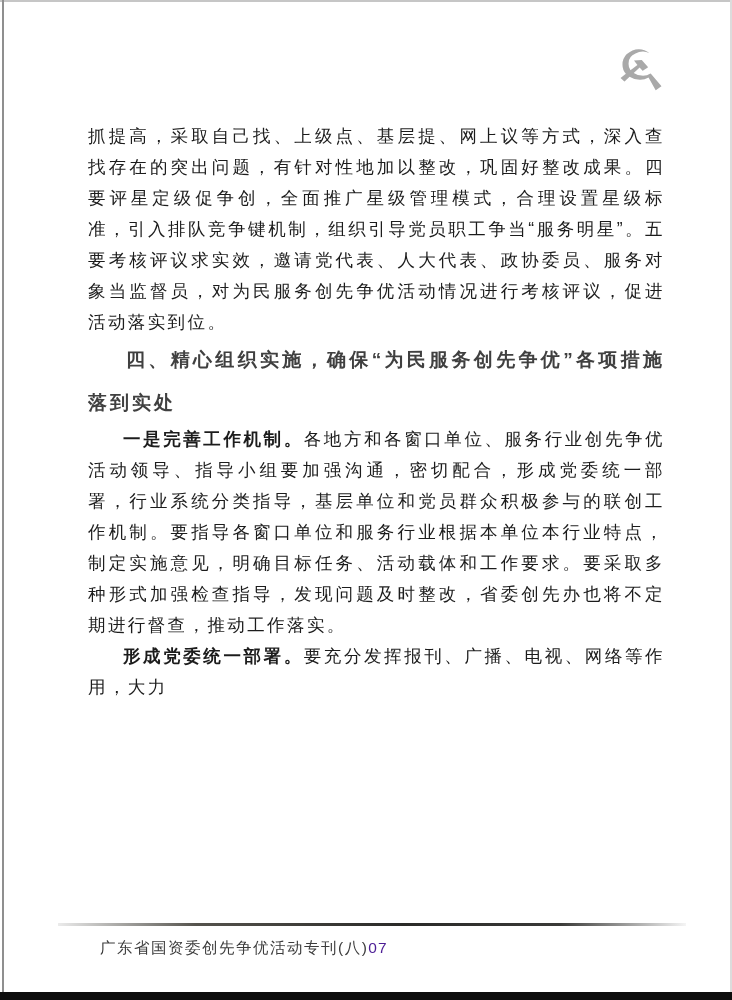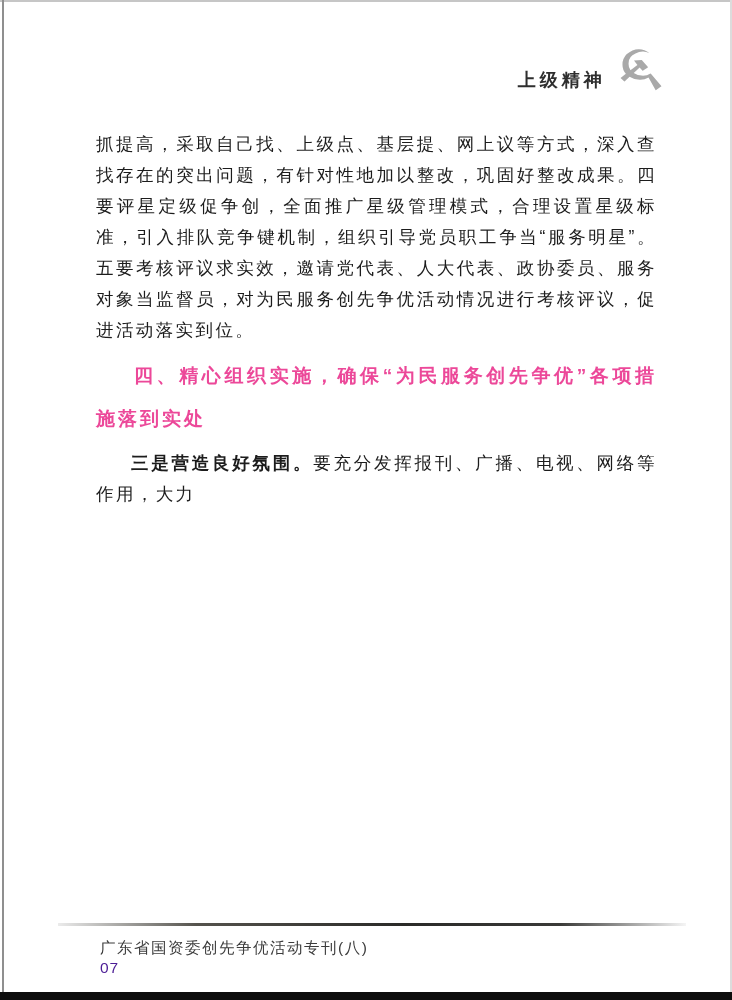--- a/index.html
+++ b/index.html
@@ -32,58 +32,58 @@
     display: inline-block; transform: scaleX(-1);
     font-family: "DejaVu Sans", sans-serif;
   }
 
   
   .article {
     position: absolute; left: 88px; top: 121px; width: 577px;
     font-size: 17.5px; line-height: 31px; letter-spacing: 2.4px;
     text-align: justify;
   }
-  .article p { margin: 8px; text-indent: 2em; }
+  .article p { margin: 0; text-indent: 2em; }
   .article p.no-indent { text-indent: 0; }
   .section-heading {
     font-weight: bold; font-size: 19px; line-height: 43px;
     letter-spacing: 3px; text-indent: 2em;
-    margin: 10px 0 6px 0; color: #ec4899;
+    margin: 10px 0 6px 0; color: #404040;
   }
   .lead { font-weight: bold; }
 
   
   .footer-rule {
     position: absolute; left: 58px; top: 923px; width: 628px; height: 3px;
     background: linear-gradient(90deg,
       rgba(0,0,0,0.08) 0%, #55534d 22%, #2a2a28 55%, #3a3a38 80%, rgba(0,0,0,0.04) 100%);
   }
   .footer-row {
     position: absolute; left: 100px; right: 100px; top: 938px;
     display: flex; align-items: baseline;
-    font-size: 15.5px; letter-spacing: 1.5px; color: #3d3d3d; flex-direction: column;
+    font-size: 15.5px; letter-spacing: 1.5px; color: #3d3d3d;
   }
   .page-number { letter-spacing: 1px; color: #4c1d95; }
 </style>
 </head>
 <body>
 
 <div class="edge-top"></div>
 <div class="edge-left"></div>
 <div class="edge-right"></div>
 <div class="edge-bottom"></div>
 
 <div class="header">
-  <span class="header-tag">上级精神</span>
   <span class="emblem">☭</span>
 </div>
 
 <div class="article">
   <p class="no-indent">抓提高，采取自己找、上级点、基层提、网上议等方式，深入查找存在的突出问题，有针对性地加以整改，巩固好整改成果。四要评星定级促争创，全面推广星级管理模式，合理设置星级标准，引入排队竞争键机制，组织引导党员职工争当“服务明星”。五要考核评议求实效，邀请党代表、人大代表、政协委员、服务对象当监督员，对为民服务创先争优活动情况进行考核评议，促进活动落实到位。</p>
   <p class="section-heading no-indent" style="text-indent:2em">四、精心组织实施，确保“为民服务创先争优”各项措施落到实处</p>
-  <p><span class="lead">三是营造良好氛围。</span><span>要充分发挥报刊、广播、电视、网络等作用，大力</span></p>
+  <p><span class="lead">一是完善工作机制。</span><span>各地方和各窗口单位、服务行业创先争优活动领导、指导小组要加强沟通，密切配合，形成党委统一部署，行业系统分类指导，基层单位和党员群众积极参与的联创工作机制。要指导各窗口单位和服务行业根据本单位本行业特点，制定实施意见，明确目标任务、活动载体和工作要求。要采取多种形式加强检查指导，发现问题及时整改，省委创先办也将不定期进行督查，推动工作落实。</span></p>
+  <p><span class="lead">形成党委统一部署。</span><span>要充分发挥报刊、广播、电视、网络等作用，大力</span></p>
 </div>
 
 <div class="footer-rule"></div>
 <div class="footer-row">
   <span>广东省国资委创先争优活动专刊(八)</span>
   <span class="page-number">07</span>
 </div>
 
 </body></html>

